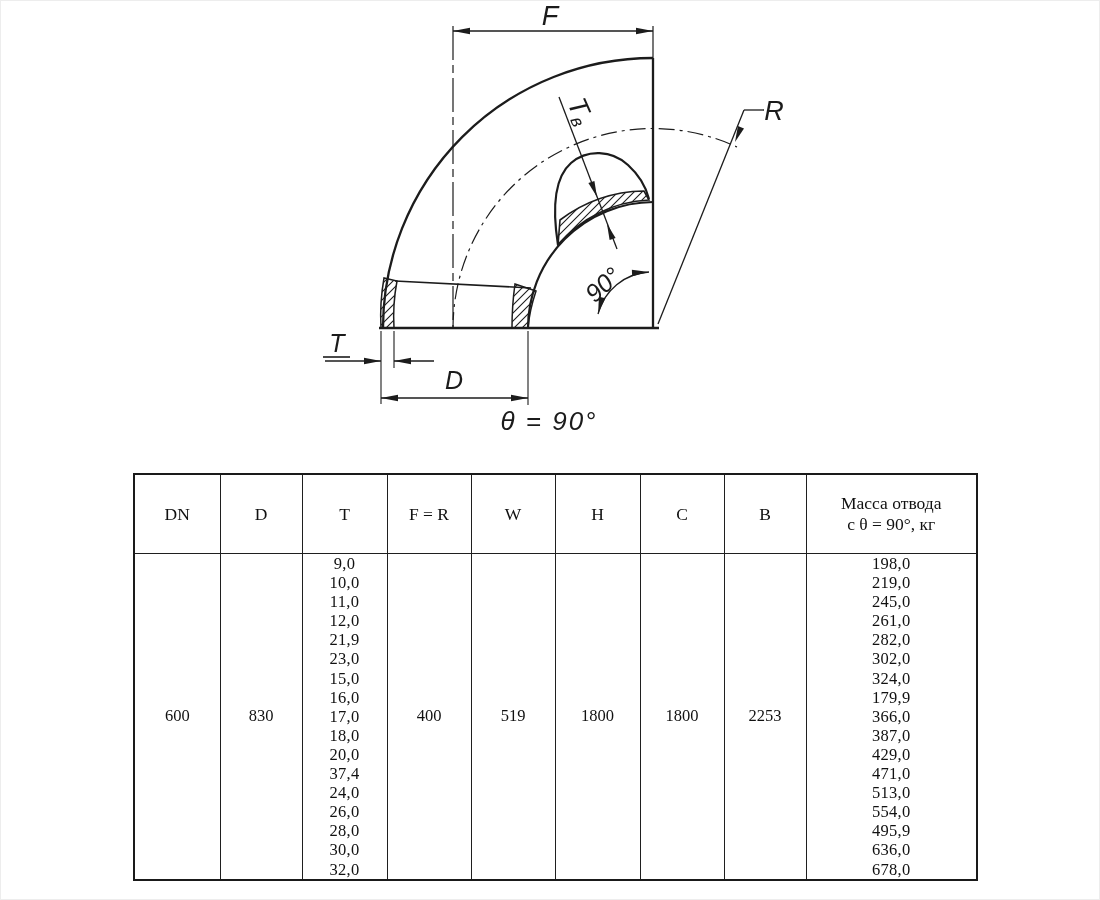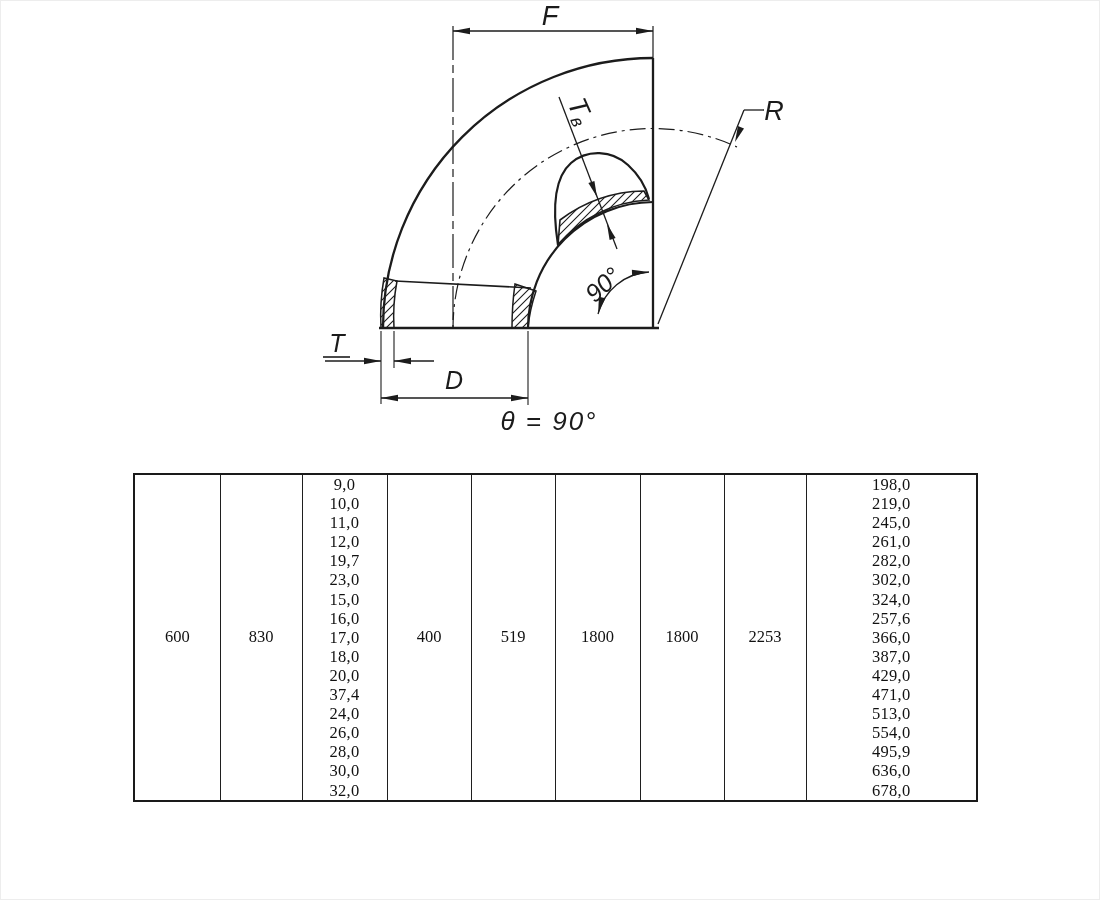--- a/index.html
+++ b/index.html
@@ -101,29 +101,43 @@
         <col style="width:82px">
         <col style="width:85px">
       <col style="width:84px">
         <col style="width:84px">
         <col style="width:85px">
       <col style="width:84px">
         <col style="width:82px">
         <col style="width:171px">
     </colgroup>
     <tbody>
+        <tr>
+      <th>DN</th>
+      <th>D</th>
+      <th>T</th>
+      <th>F = R</th>
+      <th>W</th>
+      <th>H</th>
+      <th>C</th>
+      <th>B</th>
+      <th>
+        <div>Масса отвода</div>
+        <div>с θ =  90°, кг</div>
+      </th>
+    </tr>
     <tr>
       <td>600</td>
       <td>830</td>
       <td class="num-col">
             <div class="cell-line">9,0</div>
             <div class="cell-line">10,0</div>
             <div class="cell-line">11,0</div>
             <div class="cell-line">12,0</div>
-            <div class="cell-line">19,7</div>
+            <div class="cell-line">21,9</div>
             <div class="cell-line">23,0</div>
             <div class="cell-line">15,0</div>
             <div class="cell-line">16,0</div>
             <div class="cell-line">17,0</div>
             <div class="cell-line">18,0</div>
             <div class="cell-line">20,0</div>
             <div class="cell-line">37,4</div>
             <div class="cell-line">24,0</div>
             <div class="cell-line">26,0</div>
             <div class="cell-line">28,0</div>
@@ -136,21 +150,21 @@
       <td>1800</td>
       <td>2253</td>
       <td class="num-col">
             <div class="cell-line">198,0</div>
             <div class="cell-line">219,0</div>
             <div class="cell-line">245,0</div>
             <div class="cell-line">261,0</div>
             <div class="cell-line">282,0</div>
             <div class="cell-line">302,0</div>
             <div class="cell-line">324,0</div>
-            <div class="cell-line">257,6</div>
+            <div class="cell-line">179,9</div>
             <div class="cell-line">366,0</div>
             <div class="cell-line">387,0</div>
             <div class="cell-line">429,0</div>
             <div class="cell-line">471,0</div>
             <div class="cell-line">513,0</div>
             <div class="cell-line">554,0</div>
             <div class="cell-line">495,9</div>
             <div class="cell-line">636,0</div>
             <div class="cell-line">678,0</div>
           </td>

